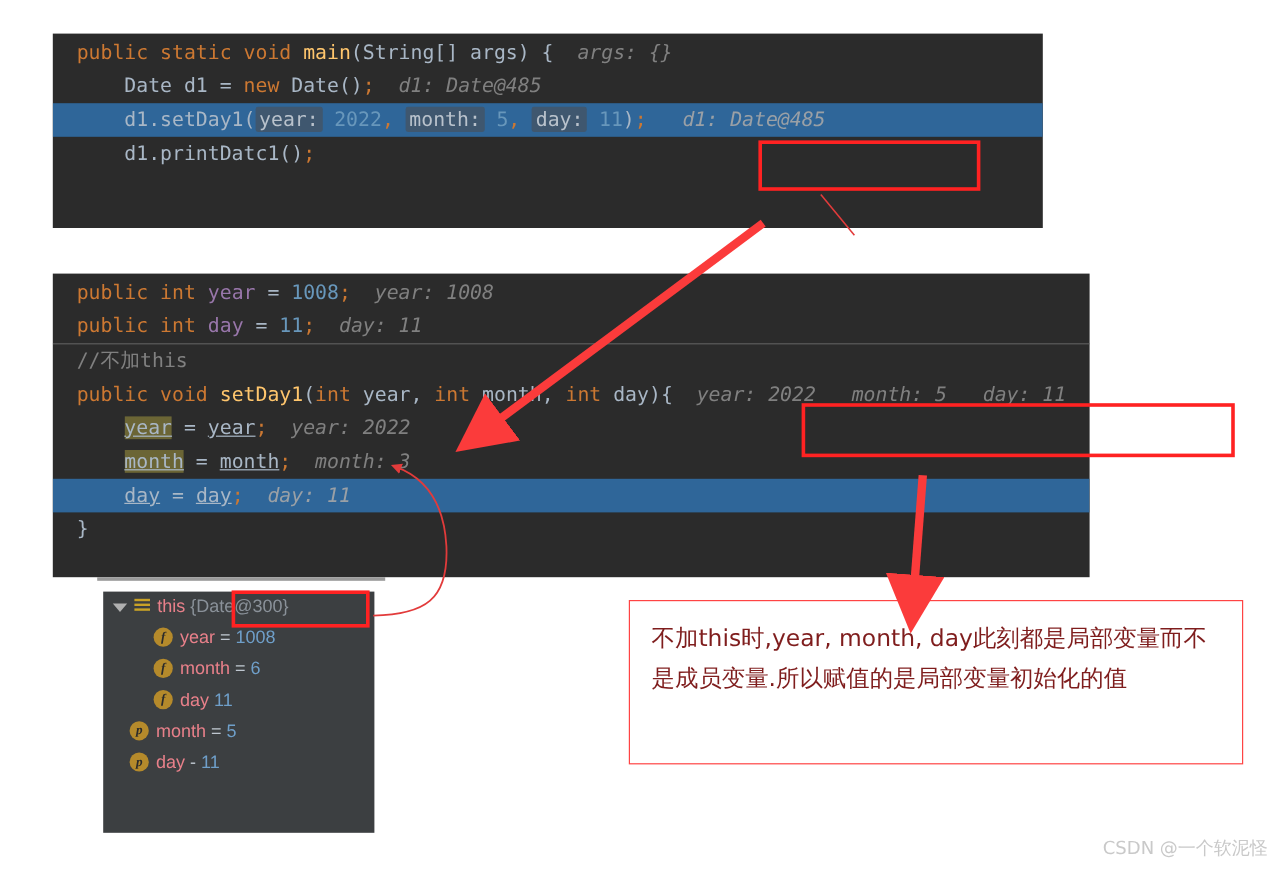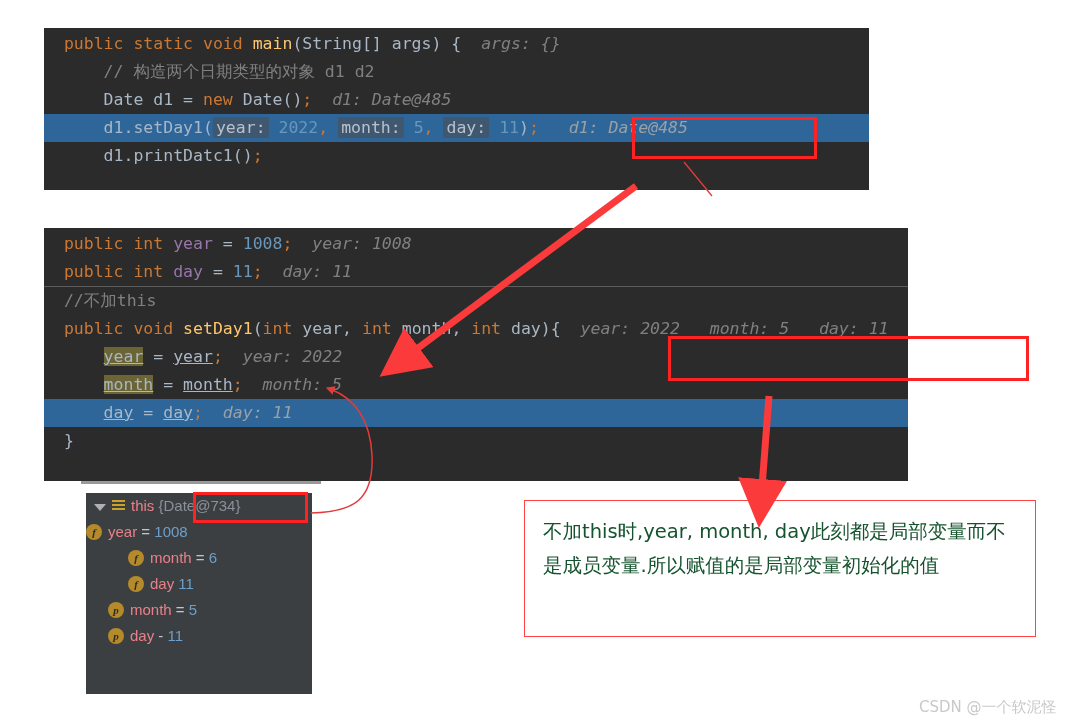--- a/index.html
+++ b/index.html
@@ -99,21 +99,21 @@
   .dbg-obj { color: #8a9199; }
 
   
   #note-box {
     position: absolute;
     border: 1.5px solid #ff4444;
     background: #ffffff;
     padding: 14px 18px 10px 18px;
     font-size: 19.5px;
     line-height: 34px;
-    color: #14532d;
+    color: #7f1d1d;
     font-family: "DejaVu Sans", "Liberation Sans", sans-serif;
   }
 
   
   #watermark {
     position: absolute;
     font-size: 15px;
     color: #c9c9c9;
     font-family: "DejaVu Sans", "Liberation Sans", sans-serif;
   }
@@ -125,48 +125,47 @@
 </style>
 </head>
 <body>
 
 <div id="root">
 
   <div class="code-block" id="block-main" style="left:20px; top:28px; width:825px; height:162px;">
     <div style="height:2px;"></div>
     <div id="main-lines">
         <div class="code-line"><span>  </span><span class="kw">public </span><span class="kw">static </span><span class="kw">void </span><span class="fn">main</span><span class="punc">(</span><span class="typ">String</span><span class="punc">[] args) {</span><span class="hint">  args: {}</span></div>
-        <div class="code-line"><span>      </span><span class="cmt">// 构造两个日期类型的对象 d1 d2</span></div>
         <div class="code-line"><span>      </span><span class="typ">Date </span><span class="punc">d1 = </span><span class="kw">new </span><span class="typ">Date</span><span class="punc">()</span><span class="semi">;</span><span class="hint">  d1: Date@485</span></div>
         <div class="code-line hl"><span>      </span><span class="punc">d1.setDay1(</span><span class="param-chip">year:</span><span class="punc"> </span><span class="num">2022</span><span class="semi">,</span><span class="punc"> </span><span class="param-chip">month:</span><span class="punc"> </span><span class="num">5</span><span class="semi">,</span><span class="punc"> </span><span class="param-chip">day:</span><span class="punc"> </span><span class="num">11</span><span class="punc">)</span><span class="semi">;</span><span class="hint-b">   d1: Date@485</span></div>
         <div class="code-line"><span>      </span><span class="punc">d1.printDatc1()</span><span class="semi">;</span></div>
       </div>
   </div>
 
   <div class="code-block" id="block-class" style="left:20px; top:228px; width:864px; height:253px;">
     <div style="height:2px;"></div>
     <div id="class-lines">
         <div class="code-line"><span>  </span><span class="kw">public </span><span class="kw">int </span><span class="fieldv">year</span><span class="punc"> = </span><span class="num">1008</span><span class="semi">;</span><span class="hint">  year: 1008</span></div>
         <div class="code-line"><span>  </span><span class="kw">public </span><span class="kw">int </span><span class="fieldv">day</span><span class="punc"> = </span><span class="num">11</span><span class="semi">;</span><span class="hint">  day: 11</span></div>
         <div class="sep-line"></div>
         <div class="code-line"><span>  </span><span class="cmt">//不加this</span></div>
         <div class="code-line"><span>  </span><span class="kw">public </span><span class="kw">void </span><span class="fn">setDay1</span><span class="punc">(</span><span class="kw">int </span><span class="punc">year</span><span class="punc">, </span><span class="kw">int </span><span class="punc">month</span><span class="punc">, </span><span class="kw">int </span><span class="punc">day</span><span class="punc">){</span><span class="hint">  year: 2022   month: 5   day: 11</span></div>
         <div class="code-line"><span>      </span><span class="write-hl underl">year</span><span class="punc"> = </span><span class="underl">year</span><span class="semi">;</span><span class="hint">  year: 2022</span></div>
-        <div class="code-line"><span>      </span><span class="write-hl underl">month</span><span class="punc"> = </span><span class="underl">month</span><span class="semi">;</span><span class="hint">  month: 5</span></div>
+        <div class="code-line"><span>      </span><span class="write-hl underl">month</span><span class="punc"> = </span><span class="underl">month</span><span class="semi">;</span><span class="hint">  month: 3</span></div>
         <div class="code-line hl"><span>      </span><span class="underl">day</span><span class="punc"> = </span><span class="underl">day</span><span class="semi">;</span><span class="hint-b">  day: 11</span></div>
         <div class="code-line"><span>  </span><span class="punc">}</span></div>
       </div>
   </div>
 
   <div id="hscroll" style="left:57px; top:481px; width:240px;"></div>
 
   <div id="dbg-panel" style="left:62px; top:493px; width:226px; height:201px;">
     <div id="dbg-rows">
-        <div class="dbg-row" style="padding-left: 8px;"><span class="tri"></span><span class="stack-icon"><i></i><i></i><i></i></span><span class="dbg-name">this</span><span>   </span><span class="dbg-obj">{Date@734}</span></div>
-        <div class="dbg-row" style=""><span class="circ">f</span><span class="dbg-name">year</span><span class="dbg-eq"> = </span><span class="dbg-val">1008</span></div>
+        <div class="dbg-row" style="padding-left: 8px;"><span class="tri"></span><span class="stack-icon"><i></i><i></i><i></i></span><span class="dbg-name">this</span><span>   </span><span class="dbg-obj">{Date@300}</span></div>
+        <div class="dbg-row" style="padding-left: 42px;"><span class="circ">f</span><span class="dbg-name">year</span><span class="dbg-eq"> = </span><span class="dbg-val">1008</span></div>
         <div class="dbg-row" style="padding-left: 42px;"><span class="circ">f</span><span class="dbg-name">month</span><span class="dbg-eq"> = </span><span class="dbg-val">6</span></div>
         <div class="dbg-row" style="padding-left: 42px;"><span class="circ">f</span><span class="dbg-name">day</span><span>   </span><span class="dbg-val">11</span></div>
         <div class="dbg-row" style="padding-left: 22px;"><span class="circ">p</span><span class="dbg-name">month</span><span class="dbg-eq"> = </span><span class="dbg-val">5</span></div>
         <div class="dbg-row" style="padding-left: 22px;"><span class="circ">p</span><span class="dbg-name">day</span><span class="dbg-eq"> - </span><span class="dbg-val">11</span></div>
       </div>
   </div>
 
   <div id="note-box" style="left:500px; top:500px; width:512px; height:137px;">
     <span>不加this时,year, month, day此刻都是局部变量而不是成员变量.所以赋值的是局部变量初始化的值</span>
   </div>

